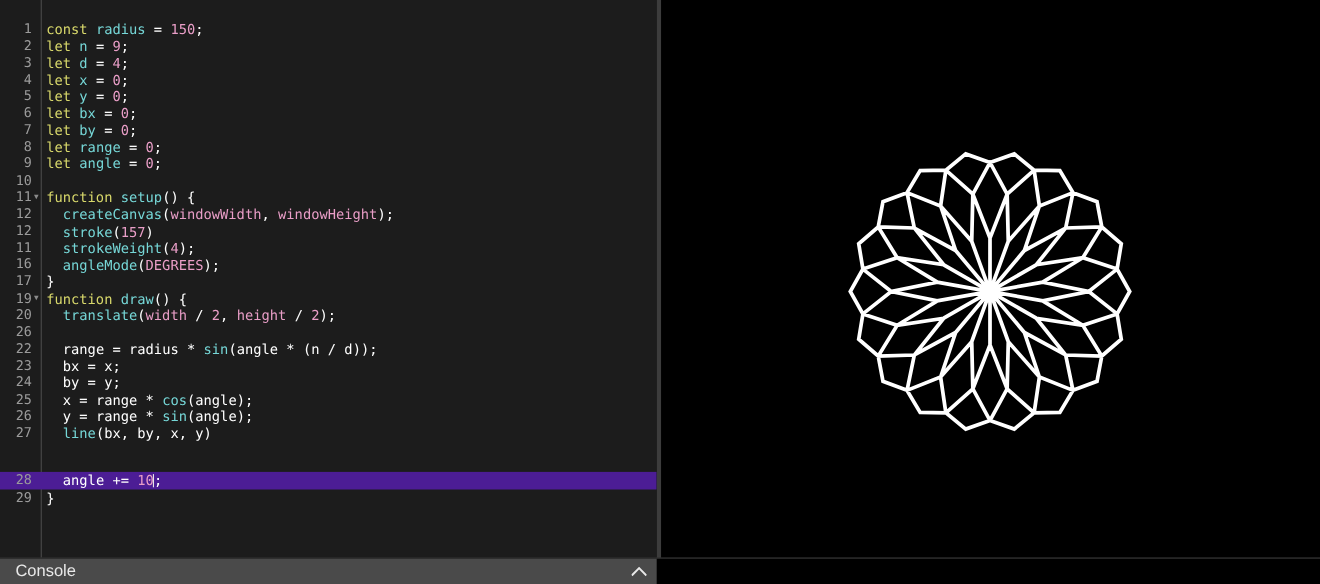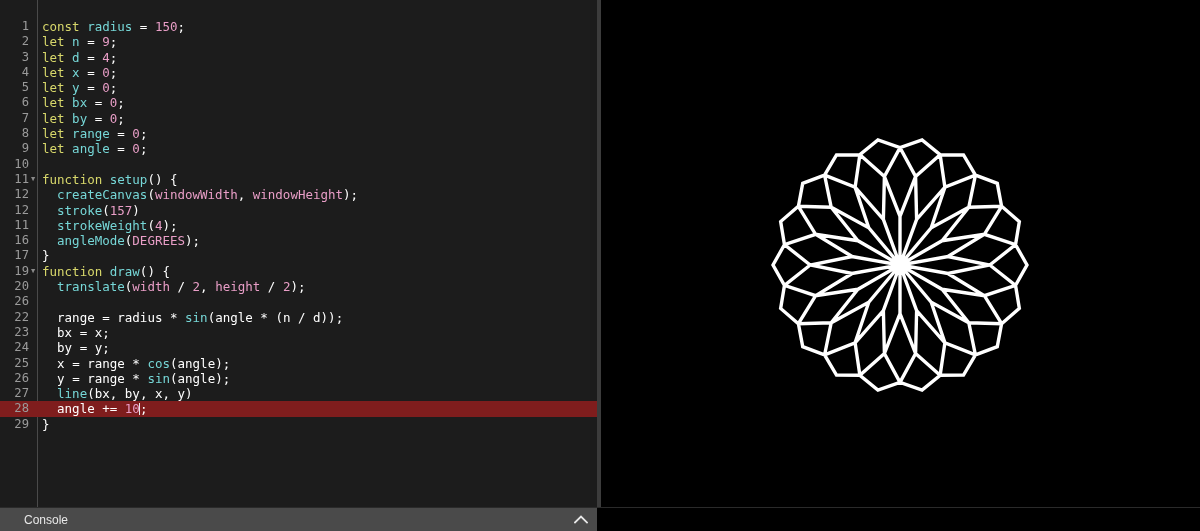--- a/index.html
+++ b/index.html
@@ -52,21 +52,22 @@
   .line {
     position: relative;
     display: flex;
     align-items: center;
     height: 15.3px;
     line-height: 15.3px;
     font-size: 12.5px;
     white-space: pre;
   }
   .line.active {
-    background: #7f1d1d;
+    background: #4c1d95;
+    margin-top: 28px;
   }
   .lineno {
     width: 29px;
     min-width: 29px;
     text-align: right;
     color: #9b9b9b;
     font-size: 12.2px;
     padding-right: 0px;
     user-select: none;
   }
@@ -133,22 +134,22 @@
   .console-inner {
     position: relative;
     width: 597px;
     height: 24px;
     display: flex;
     align-items: center;
   }
   .console-label {
     color: #e8e8e8;
     font-family: "Liberation Sans", sans-serif;
-    font-size: 12px;
-    padding-left: 24px;
+    font-size: 15px;
+    padding-left: 14px;
   }
   .console-toggle {
     position: absolute;
     right: 5px;
     top: 0;
     height: 24px;
     width: 22px;
     display: flex;
     align-items: center;
     justify-content: center;

